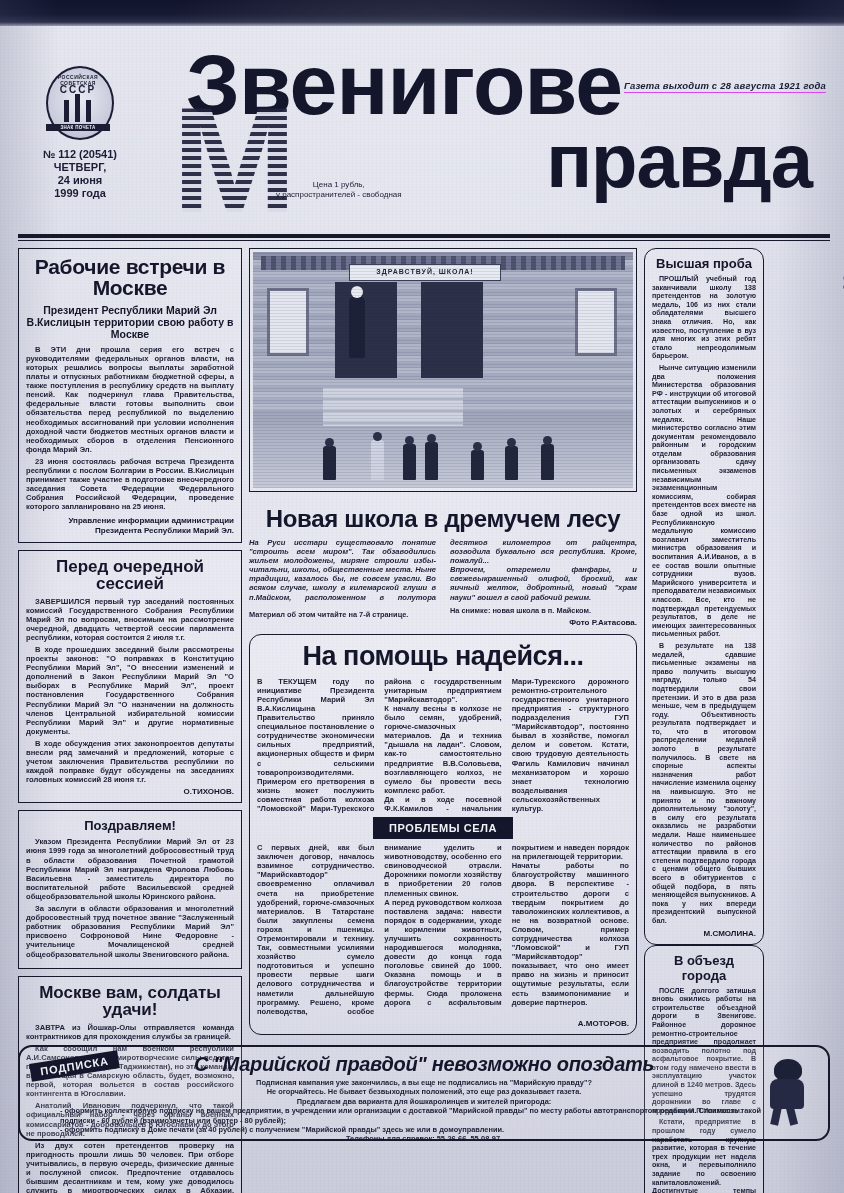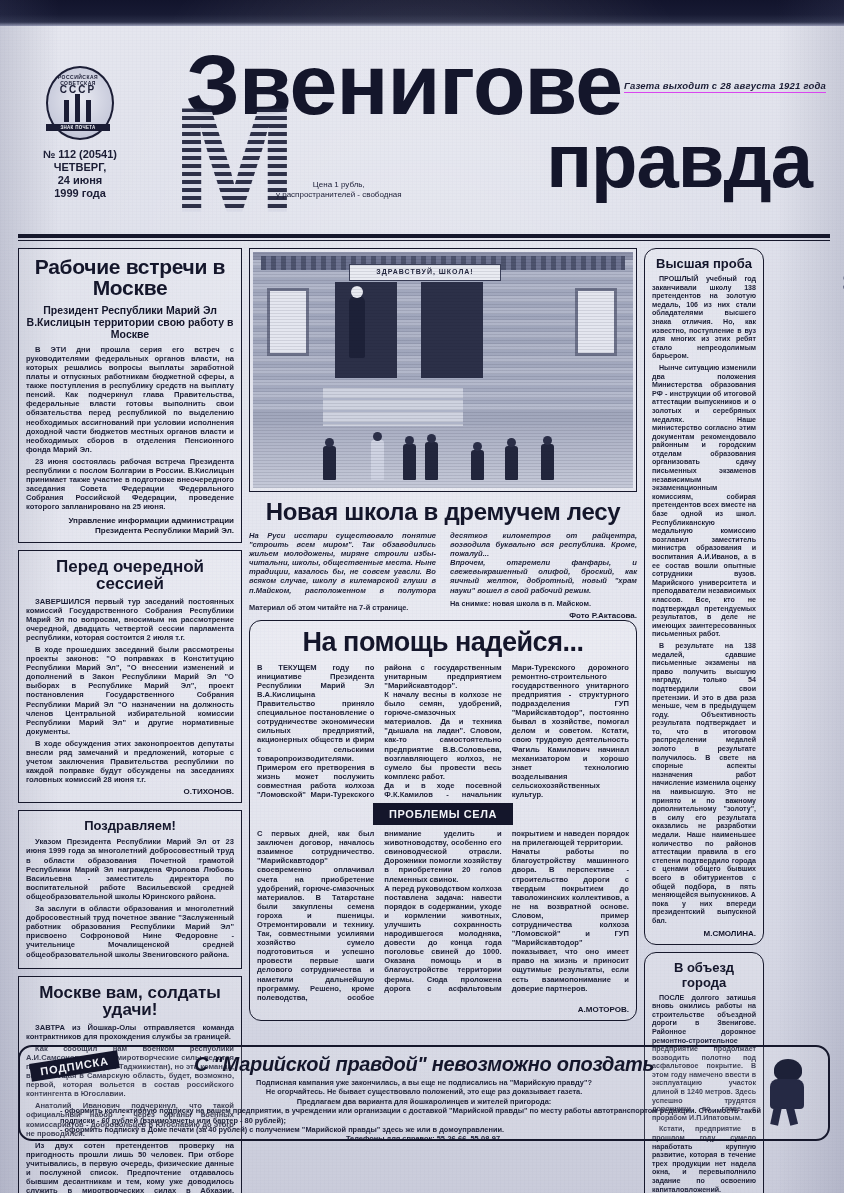--- a/index.html
+++ b/index.html
@@ -92,22 +92,22 @@
   .price{
     position:absolute;left:258px;top:146px;text-align:center;
     font-size:8px;line-height:10px;color:#1b1d35;
   }
   .rule-thick{height:4px;background:#16182c;margin:4px 0 0 0;}
   .rule-thin{height:1px;background:#16182c;margin-top:2px;}
 
   
   .grid{display:flex;gap:7px;margin-top:7px;height:790px;}
   .col-l{width:224px;display:flex;flex-direction:column;gap:7px;}
-  .col-c{width:388px;display:flex;flex-direction:column;}
-  .col-r{width:120px;display:flex;flex-direction:column;gap:7px;}
+  .col-c{width:388px;display:flex;flex-direction:column;gap:7px;}
+  .col-r{width:120px;display:flex;flex-direction:column;}
 
   .box{
     border:1.5px solid #16182c;background:rgba(255,255,255,.16);
     padding:5px 7px 6px 7px;position:relative;
   }
   .box.round{border-radius:12px;}
   .h-main{
     font-size:21px;font-weight:bold;line-height:1.02;text-align:center;
     color:#14162b;letter-spacing:-.3px;margin:2px 0 5px 0;
   }
@@ -424,21 +424,21 @@
 
       </div>
     </div>
   </div>
 
   <div class="promo">
     <div class="promo-tag">ПОДПИСКА</div>
     <div class="promo-head">С "Марийской правдой" невозможно опоздать</div>
     <div class="promo-lines">
       <div>Подписная кампания уже закончилась, а вы еще не подписались на "Марийскую правду"?</div>
-      <div>Не огорчайтесь. Не бывает существовало положений, это еще раз доказывает газета.</div>
+      <div>Не огорчайтесь. Не бывает безвыходных положений, это еще раз доказывает газета.</div>
       <div>Предлагаем два варианта для йошкаролинцев и жителей пригорода:</div>
       <div class="left">- оформить коллективную подписку на вашем предприятии, в учреждении или организации с доставкой "Марийской правды" по месту работы автотранспортом редакции. Стоимость такой подписки - 60 рублей (взаимозачеты или бартер - 80 рублей);</div>
       <div class="left">- оформить подписку в Доме печати (за 40 рублей) с получением "Марийской правды" здесь же или в домоуправлении.</div>
       <div>Телефоны для справок: 55-26-66, 55-08-97.</div>
     </div>
     <div class="promo-mascot">
       <div class="mascot-head"></div>
       <div class="mascot-body"></div>
       <div class="mascot-leg l1"></div>
       <div class="mascot-leg l2"></div>

